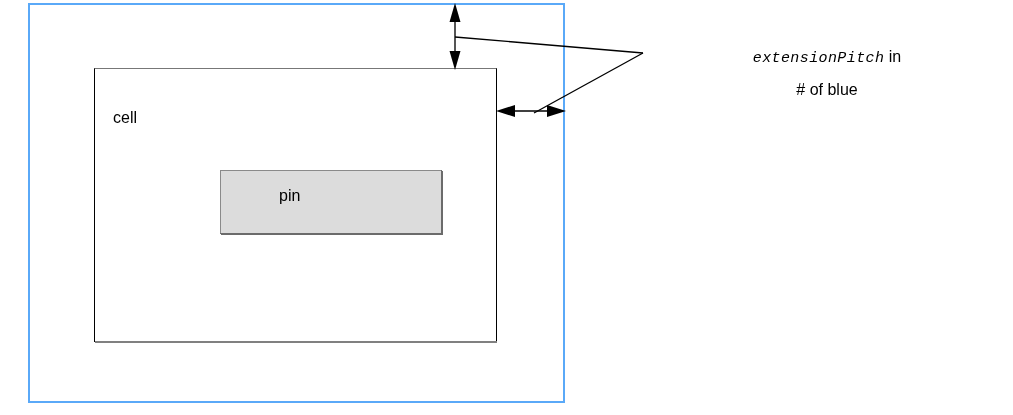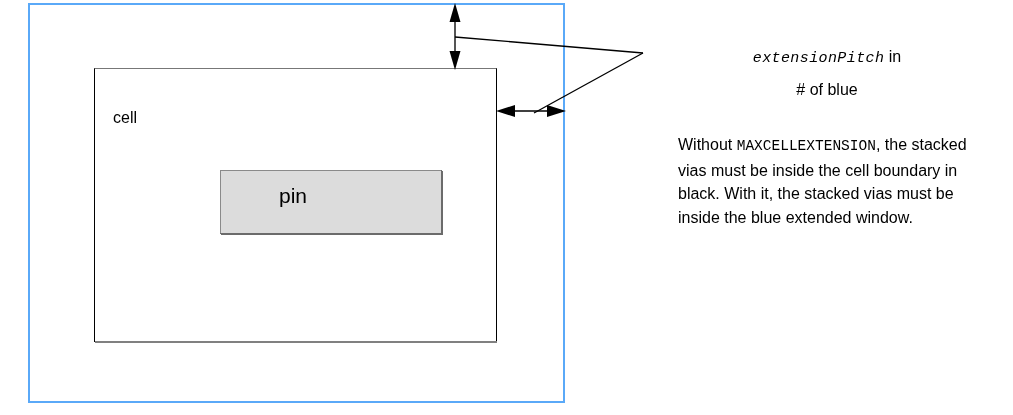--- a/index.html
+++ b/index.html
@@ -94,21 +94,21 @@
     top: 171px;
     width: 2px;
     height: 64px;
     background: #6b6b6b;
   }
 
   .pin-label {
     position: absolute;
     left: 279px;
     top: 186px;
-    font-size: 21px;
+    font-size: 16px;
     line-height: 19px;
     white-space: nowrap;
   }
 
   
   .annotations {
     position: absolute;
     left: 0; top: 0;
     width: 1013px;
     height: 415px;
@@ -183,17 +183,14 @@
     <line x1="455" y1="37" x2="643" y2="53" stroke="#000000" stroke-width="1.3"></line>
 
     <line x1="534" y1="113" x2="643" y2="53" stroke="#000000" stroke-width="1.3"></line>
   </svg>
 
   <div class="callout-title">
     <span class="mono-italic">extensionPitch</span><span class="plain"> in</span><br>
     <span class="plain"># of blue</span>
   </div>
 
-  <div class="note-paragraph">
-    <span>Without </span><span class="mono-caps">MAXCELLEXTENSION</span><span>, the stacked vias must be inside the cell boundary in black. With it, the stacked vias must be inside the blue extended window.</span>
-  </div>
 
 </div>
 
 </body></html>

